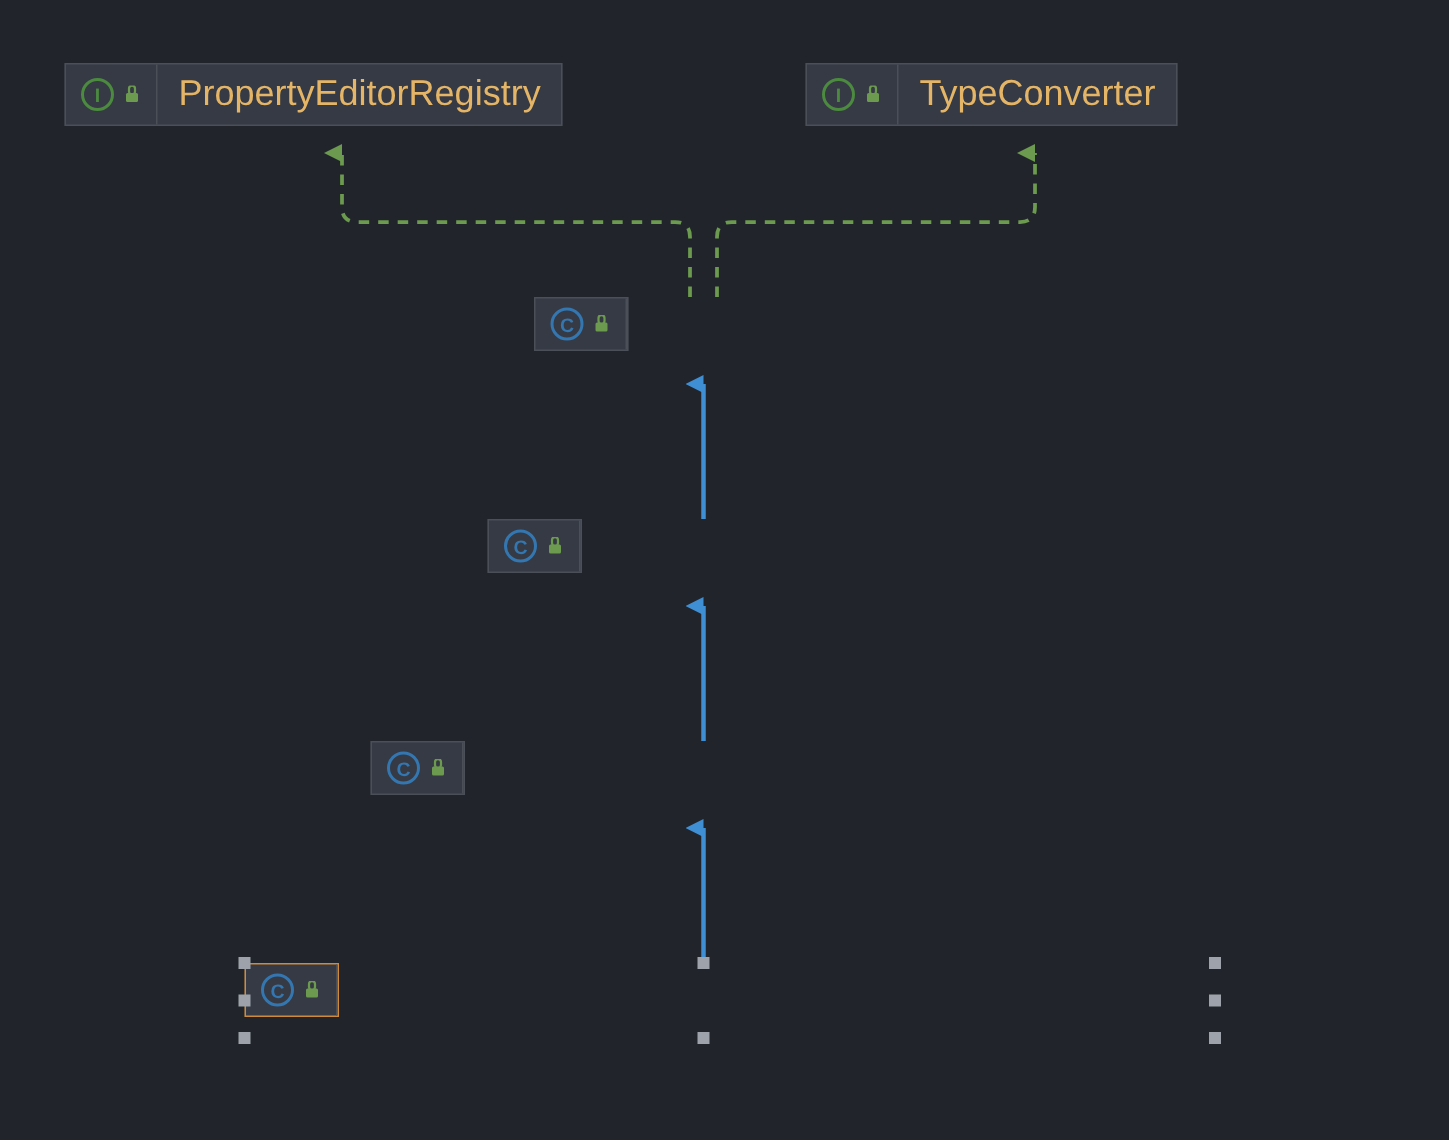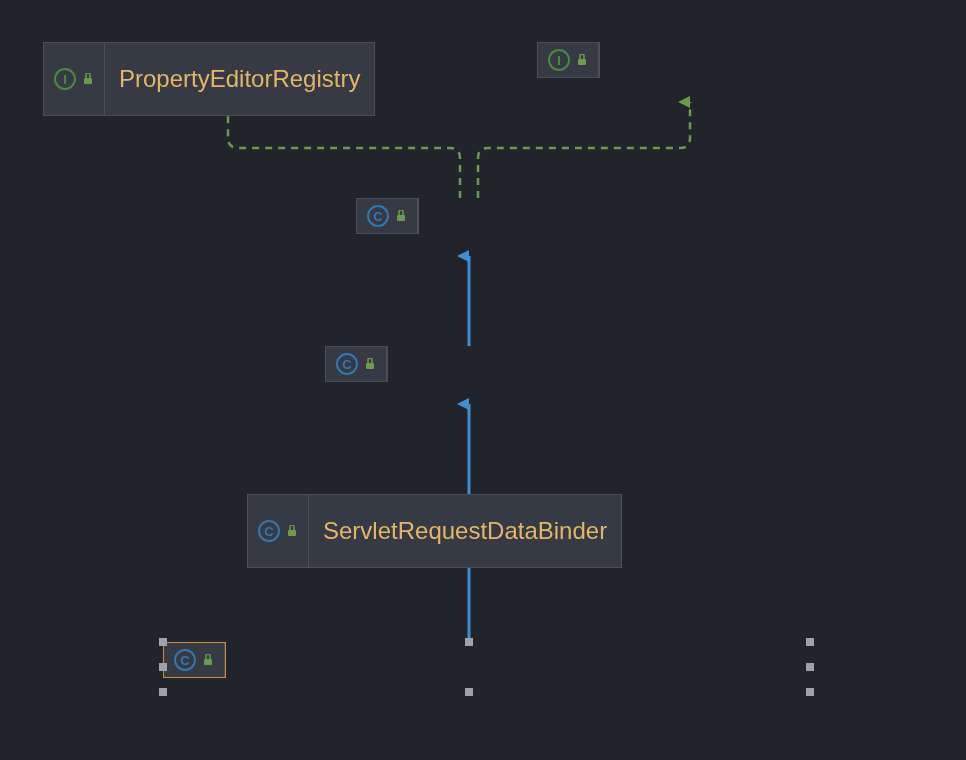--- a/index.html
+++ b/index.html
@@ -26,21 +26,21 @@
   .node-icons {
     display: flex;
     align-items: center;
     padding: 6px 10px;
     border-right: 1px solid #4a4f58;
     gap: 6px;
   }
   .node-label {
     display: flex;
     align-items: center;
-    padding: 22px 14px;
+    padding: 6px 14px;
     color: #e5b567;
     font-size: 24px;
     font-weight: 400;
   }
   .icon-circle {
     width: 22px;
     height: 22px;
     border-radius: 50%;
     display: flex;
     align-items: center;
@@ -121,20 +121,21 @@
 <div class="node" style="left:537px; top:42px;">
   <div class="node-icons">
     <span class="icon-circle icon-interface">I</span>
     <span class="icon-public">
       <svg width="12" height="12" viewBox="0 0 12 12">
           <rect x="4" y="0" width="4" height="6" rx="2" fill="none" stroke="#6c9a4f" stroke-width="1.5"></rect>
           <rect x="2" y="5" width="8" height="6" rx="1" fill="#6c9a4f"></rect>
         </svg>
     </span>
   </div>
+  <div class="node-label">TypeConverter</div>
 </div>
 
 <div class="node" style="left:356px; top:198px;">
   <div class="node-icons">
     <span class="icon-circle icon-class">C</span>
     <span class="icon-public">
       <svg width="12" height="12" viewBox="0 0 12 12">
           <rect x="4" y="0" width="4" height="6" rx="2" fill="none" stroke="#6c9a4f" stroke-width="1.5"></rect>
           <rect x="2" y="5" width="8" height="6" rx="1" fill="#6c9a4f"></rect>
         </svg>
@@ -157,21 +158,20 @@
 <div class="node" style="left:247px; top:494px;">
   <div class="node-icons">
     <span class="icon-circle icon-class">C</span>
     <span class="icon-public">
       <svg width="12" height="12" viewBox="0 0 12 12">
           <rect x="4" y="0" width="4" height="6" rx="2" fill="none" stroke="#6c9a4f" stroke-width="1.5"></rect>
           <rect x="2" y="5" width="8" height="6" rx="1" fill="#6c9a4f"></rect>
         </svg>
     </span>
   </div>
-  <div class="node-label">ServletRequestDataBinder</div>
 </div>
 
 <div class="node selected" style="left:163px; top:642px;">
   <div class="node-icons">
     <span class="icon-circle icon-class">C</span>
     <span class="icon-public">
       <svg width="12" height="12" viewBox="0 0 12 12">
           <rect x="4" y="0" width="4" height="6" rx="2" fill="none" stroke="#6c9a4f" stroke-width="1.5"></rect>
           <rect x="2" y="5" width="8" height="6" rx="1" fill="#6c9a4f"></rect>
         </svg>

